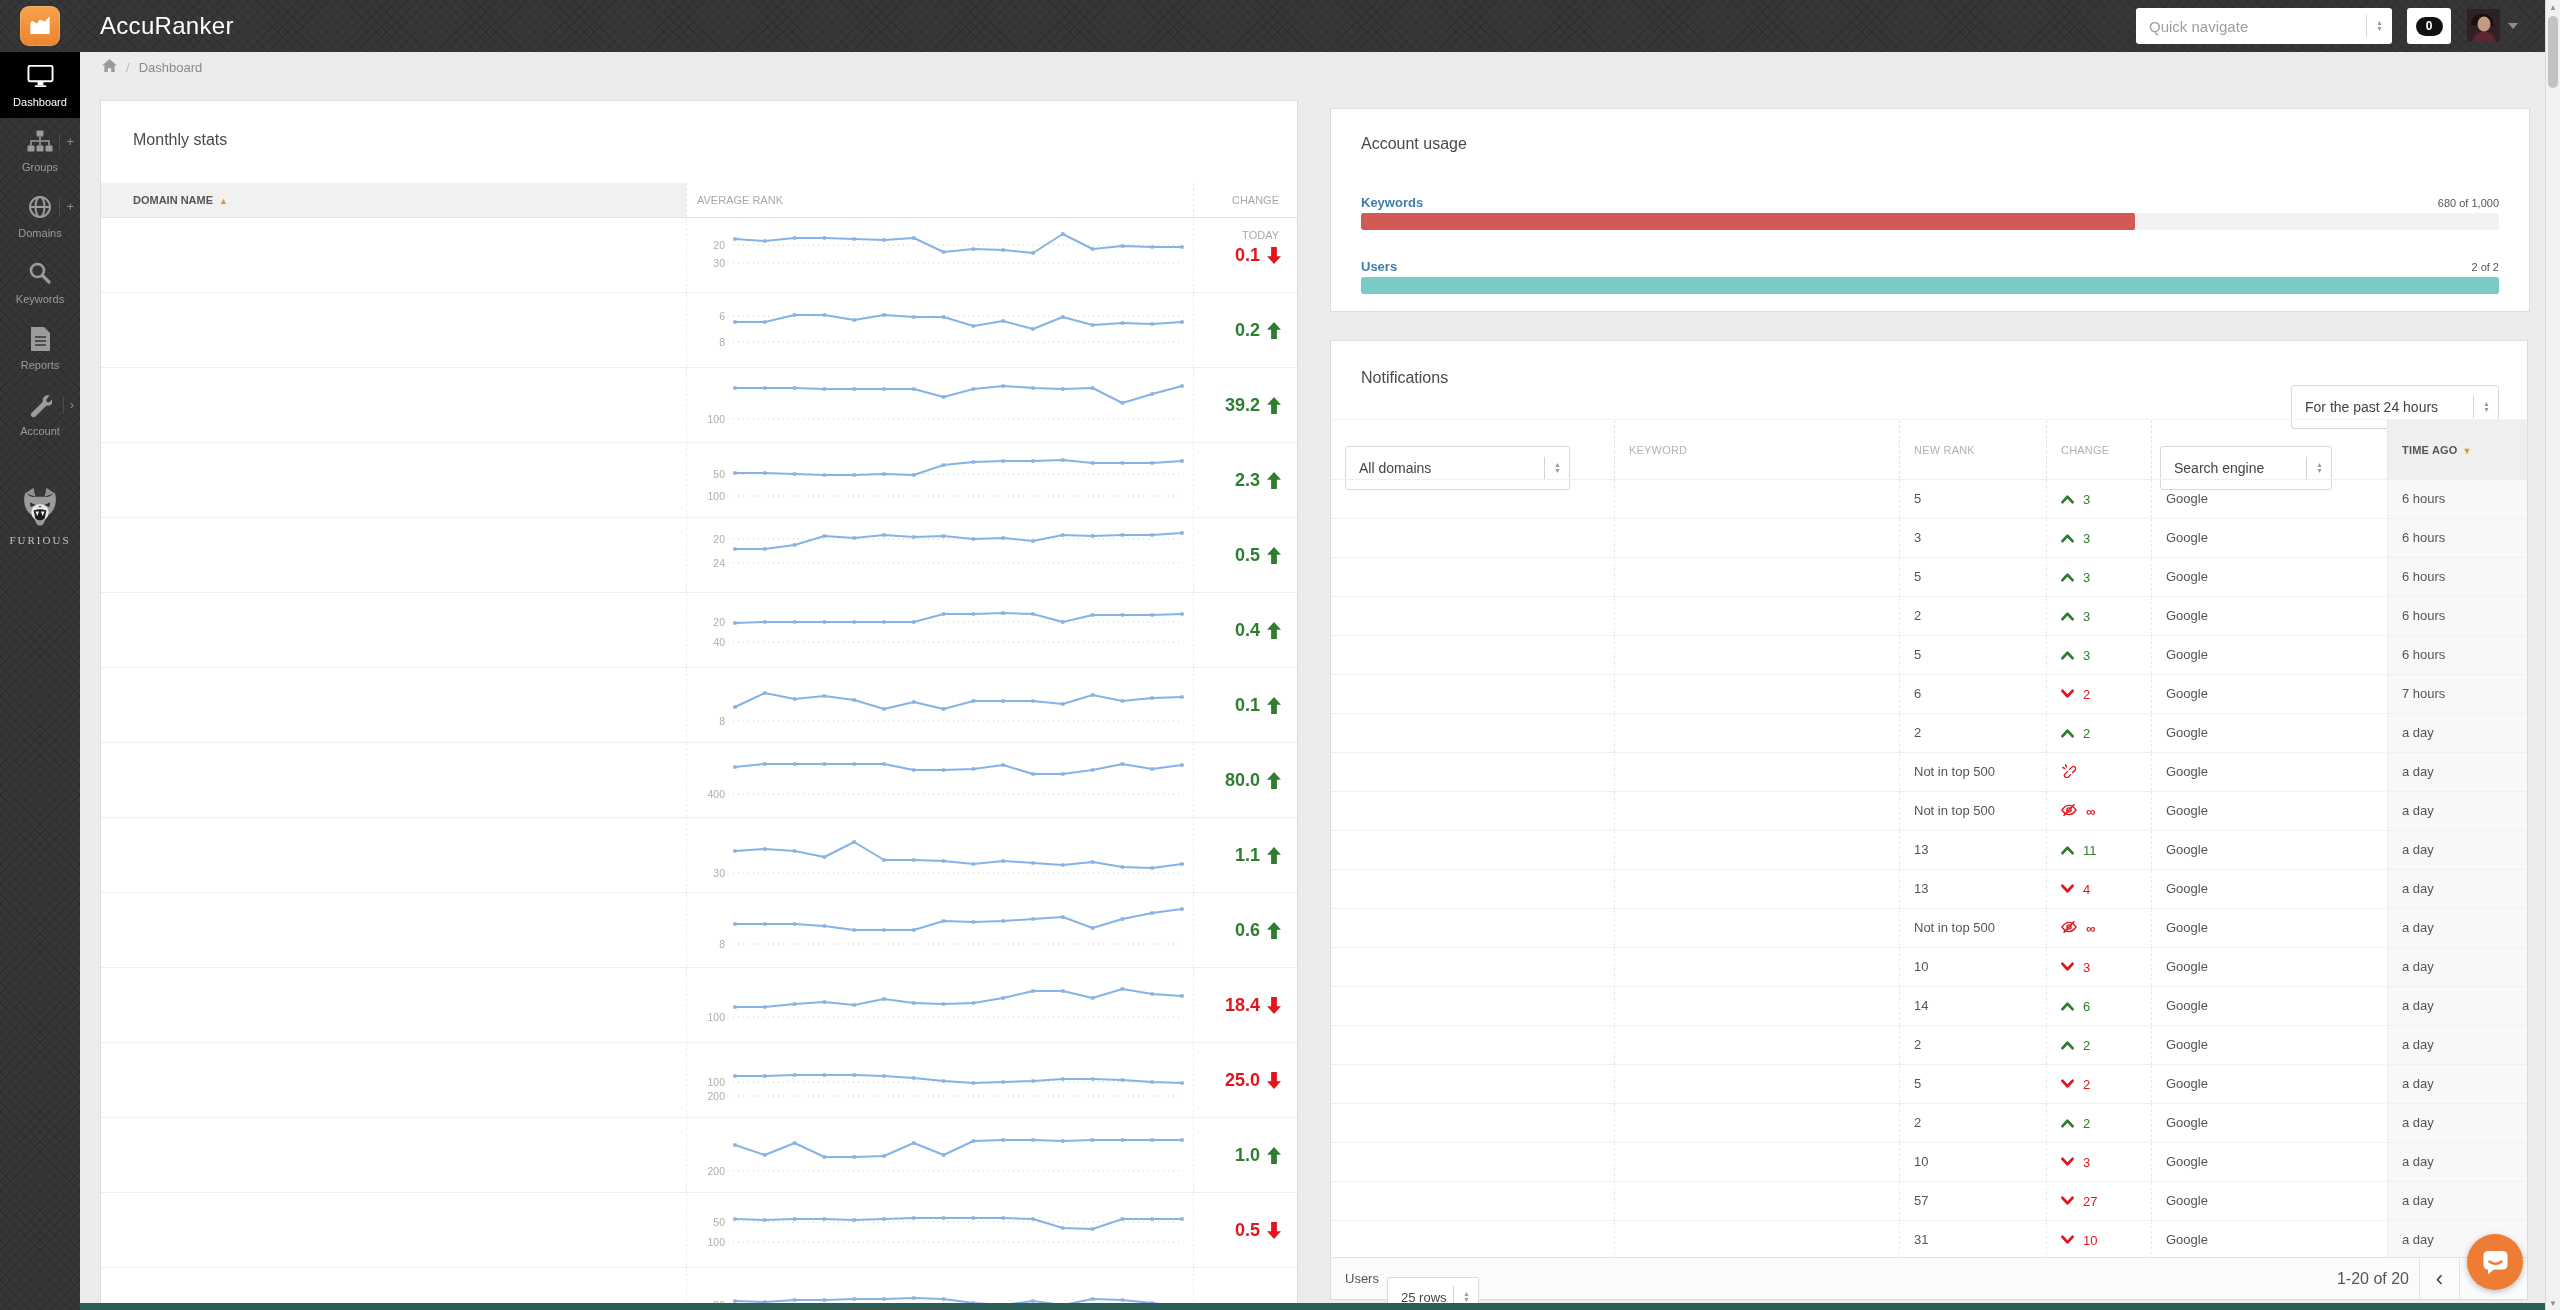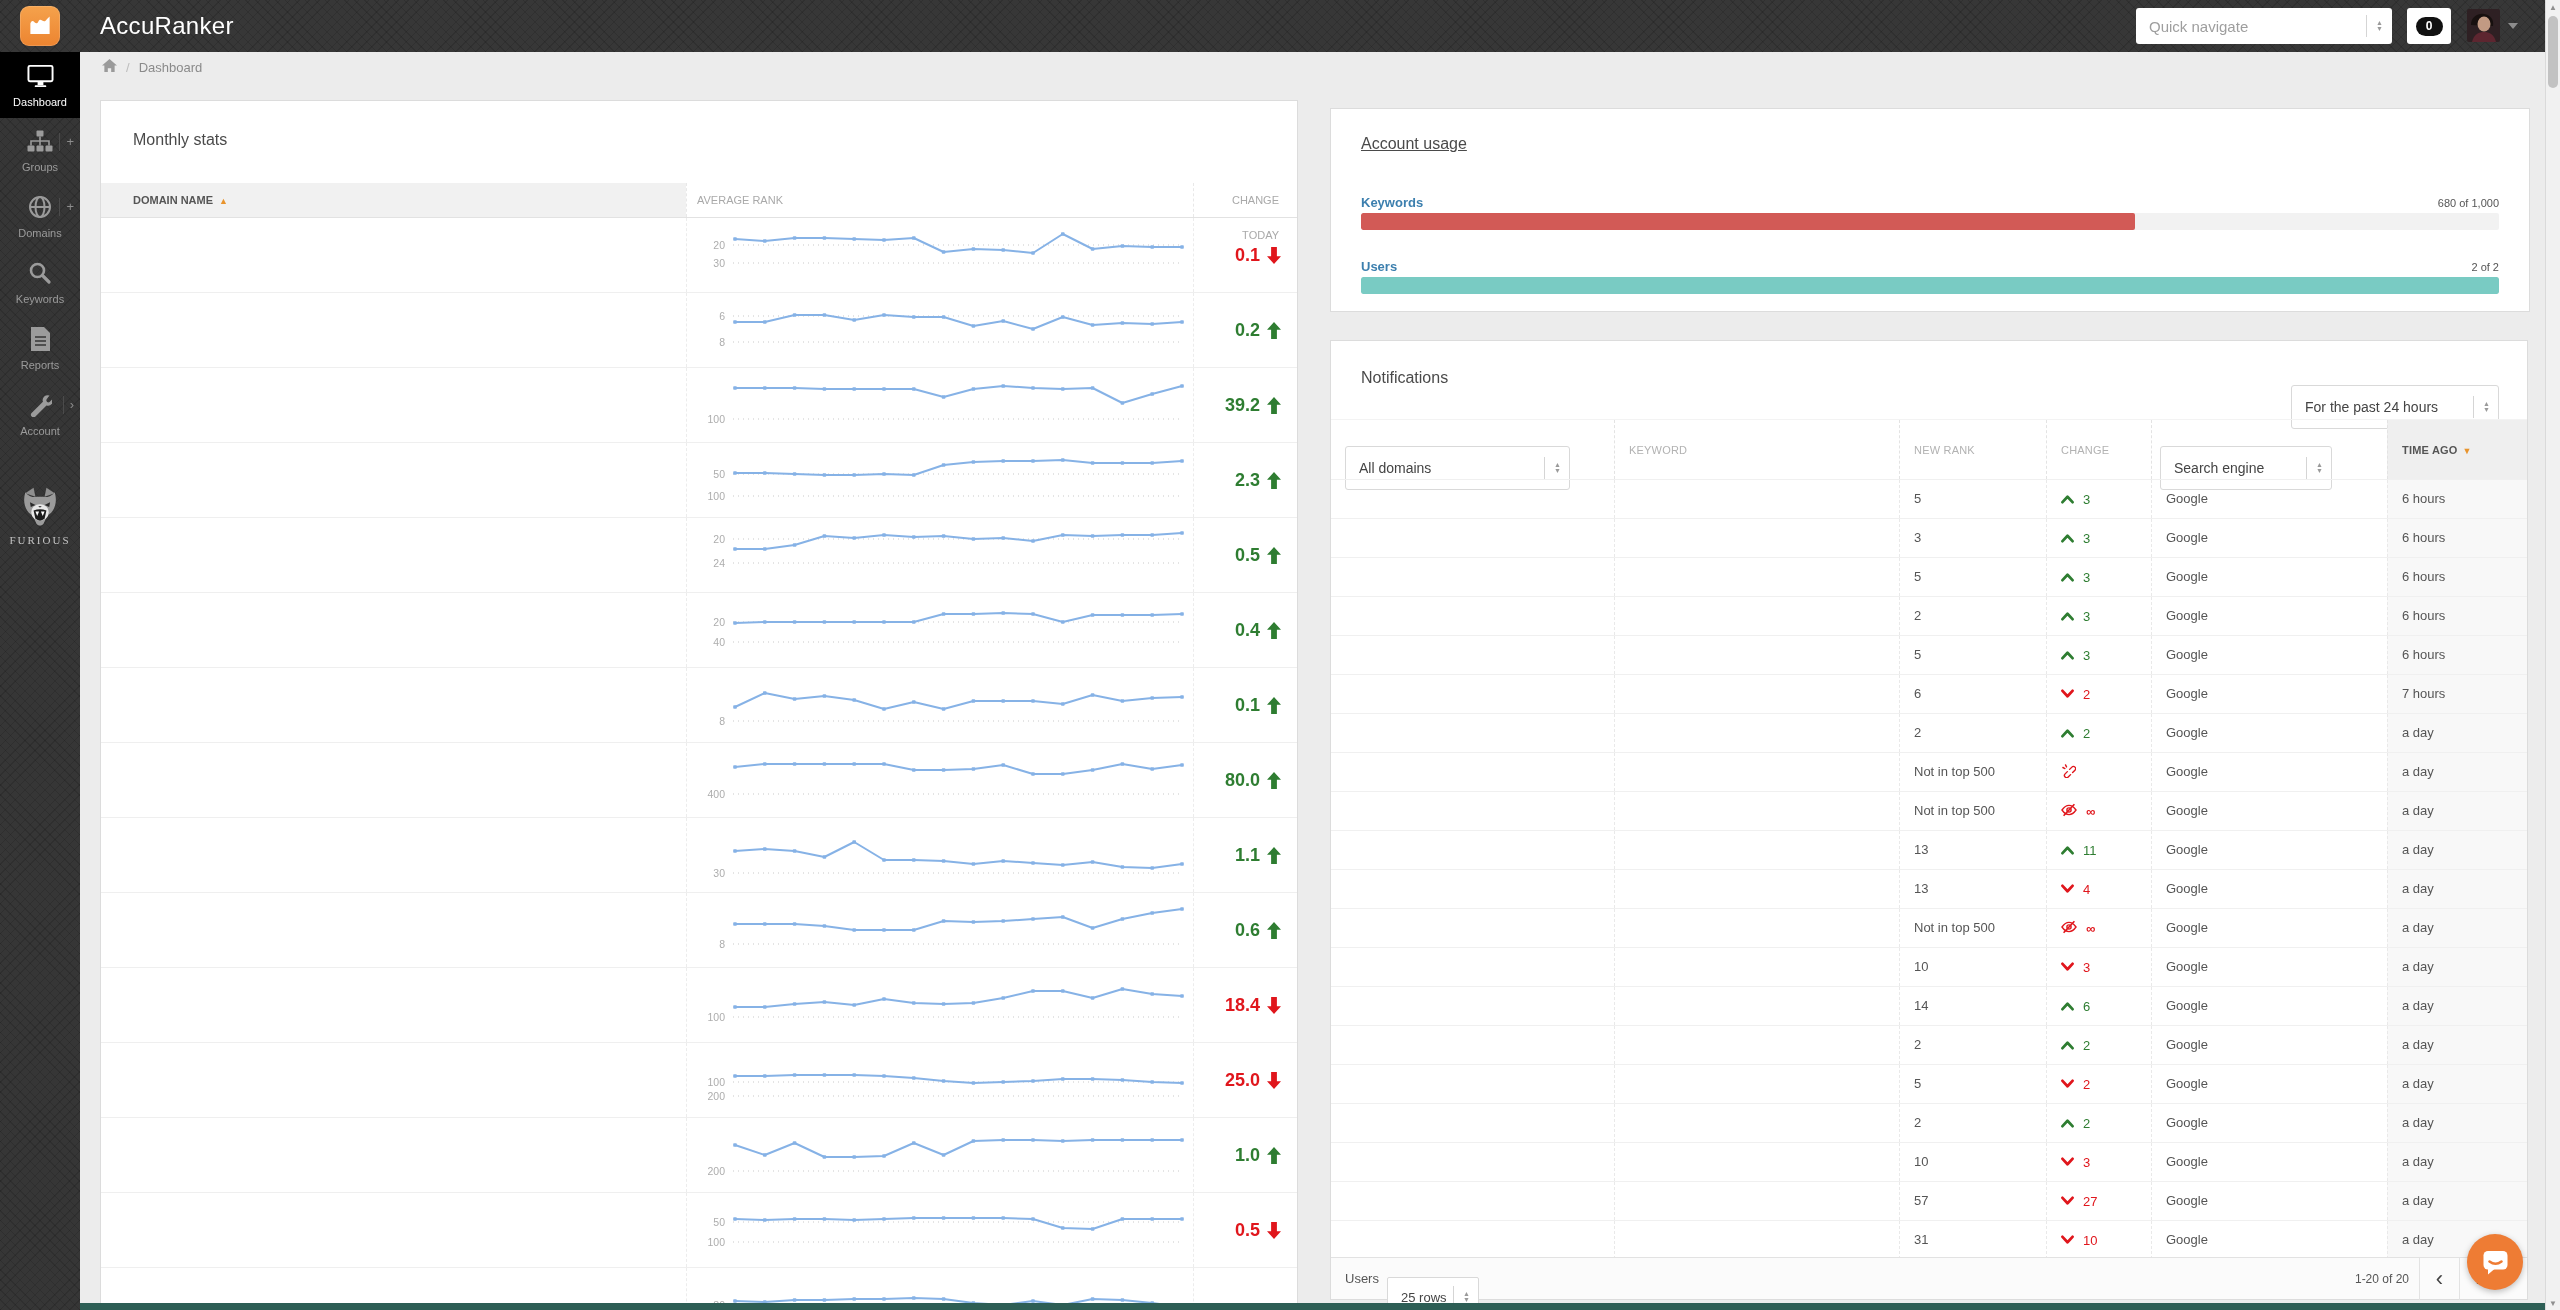--- a/index.html
+++ b/index.html
@@ -73,21 +73,21 @@
   .mr-rank{width:507px;border-left:1px dashed #ececec;position:relative;}
   .mr-rank svg{position:absolute;left:2px;top:7px;}
   .mr-change{flex:1;border-left:1px dashed #ececec;display:flex;align-items:center;justify-content:flex-end;
     gap:7px;padding-right:16px;font-size:18px;font-weight:bold;}
   .chg-up{color:#2e7d31;}
   .chg-down{color:#e0161c;}
   .mr-change svg{display:block;}
 
   
   .card.usage{left:1250px;top:56px;width:1200px;height:204px;}
-  .usage .card-title{margin:26px 0 0 30px;text-decoration:underline;}
+  .usage .card-title{margin:26px 0 0 30px;}
   .u-label{position:absolute;left:30px;font-size:13px;font-weight:bold;color:#3c7fae;cursor:pointer;}
   .u-count{position:absolute;right:30px;font-size:11px;color:#555;}
   .u-bar{position:absolute;left:30px;right:30px;height:17px;background:#f2f2f2;border-radius:2px;overflow:hidden;}
   .u-fill{height:100%;border-radius:2px;}
 
   
   .card.notif{left:1250px;top:288px;width:1198px;height:960px;}
   .notif .card-title{margin:28px 0 0 30px;}
   .sel{border:1px solid #d9d9d9;border-radius:3px;background:#fff;display:flex;align-items:center;
     justify-content:space-between;padding:0 8px 0 13px;cursor:pointer;margin-top:18px;}
@@ -107,21 +107,21 @@
   .n-row{display:flex;height:39px;border-top:1px solid #f0f0f0;font-size:13px;color:#555;}
   .n-row .nc{line-height:38px;padding-left:14px;}
   .n-row .nc2,.n-row .nc3,.n-row .nc4,.n-row .nc5,.n-row .nc6{border-left:1px dashed #e9e9e9;}
   .n-row .nc6{background:#f8f8f8;}
   .n-row .nc4{display:flex;align-items:center;gap:9px;line-height:normal;}
   .n-row .inf{font-size:13px;font-weight:bold;}
   .n-footer{position:absolute;left:0;right:0;bottom:0;height:42px;border-top:1px solid #e2e2e2;background:#fbfbfb;}
   .n-show{position:absolute;left:14px;top:0;line-height:42px;font-size:13px;color:#555;}
   .n-rows-sel{position:absolute;left:56px;top:1px;width:92px;height:40px;border-radius:2px;}
   .n-rows-sel .sel-label{font-size:13px;}
-  .n-range{position:absolute;right:118px;top:0;line-height:42px;font-size:12px;color:#555;}
+  .n-range{position:absolute;right:118px;top:0;line-height:42px;font-size:16px;color:#555;}
   .pager{position:absolute;right:28px;top:0;height:42px;display:flex;}
   .pg-btn{width:40px;height:100%;border-left:1px solid #e3e3e3;display:flex;align-items:center;justify-content:center;
     font-size:22px;color:#444;cursor:pointer;}
 
   
   .chat-bubble{position:absolute;left:2467px;top:1234px;width:56px;height:56px;border-radius:50%;
     background:#ee7c34;z-index:35;display:flex;align-items:center;justify-content:center;cursor:pointer;
     box-shadow:0 2px 6px rgba(0,0,0,.25);}
   .bottom-strip{position:absolute;left:80px;right:15px;bottom:0;height:7px;background:#2d5e55;z-index:30;}
 </style>

